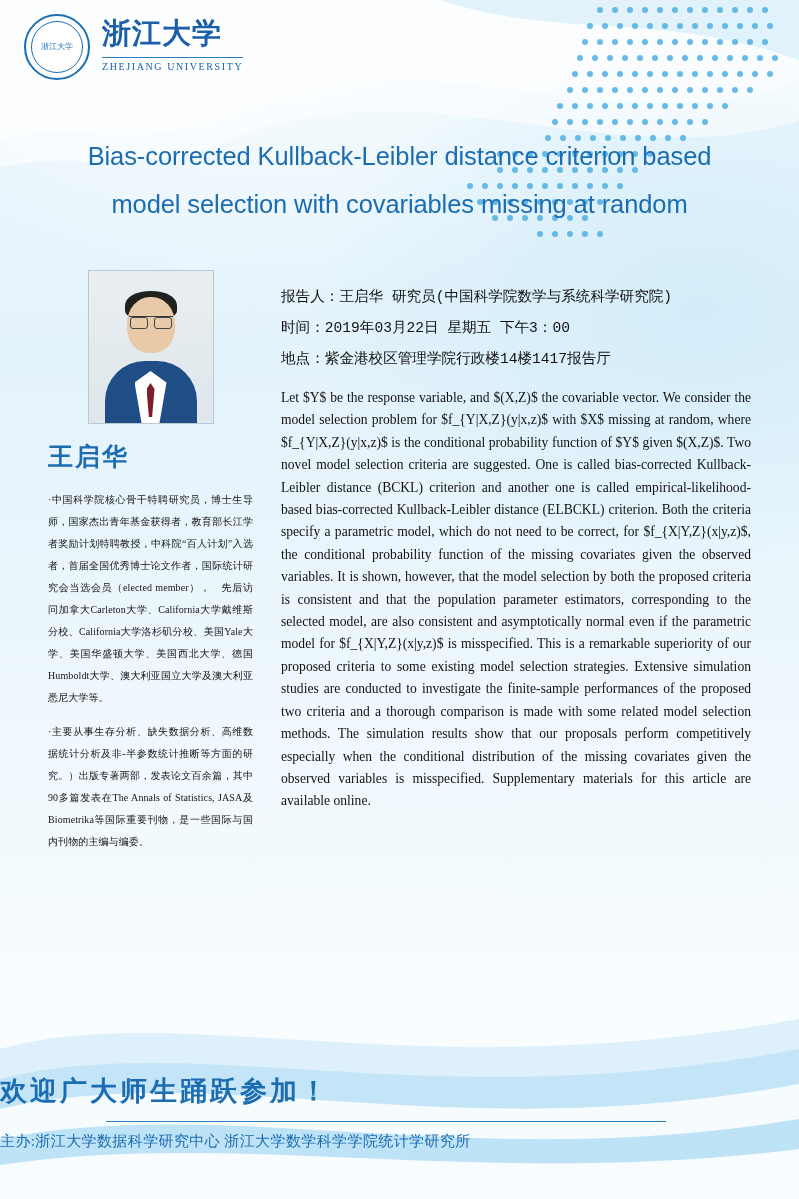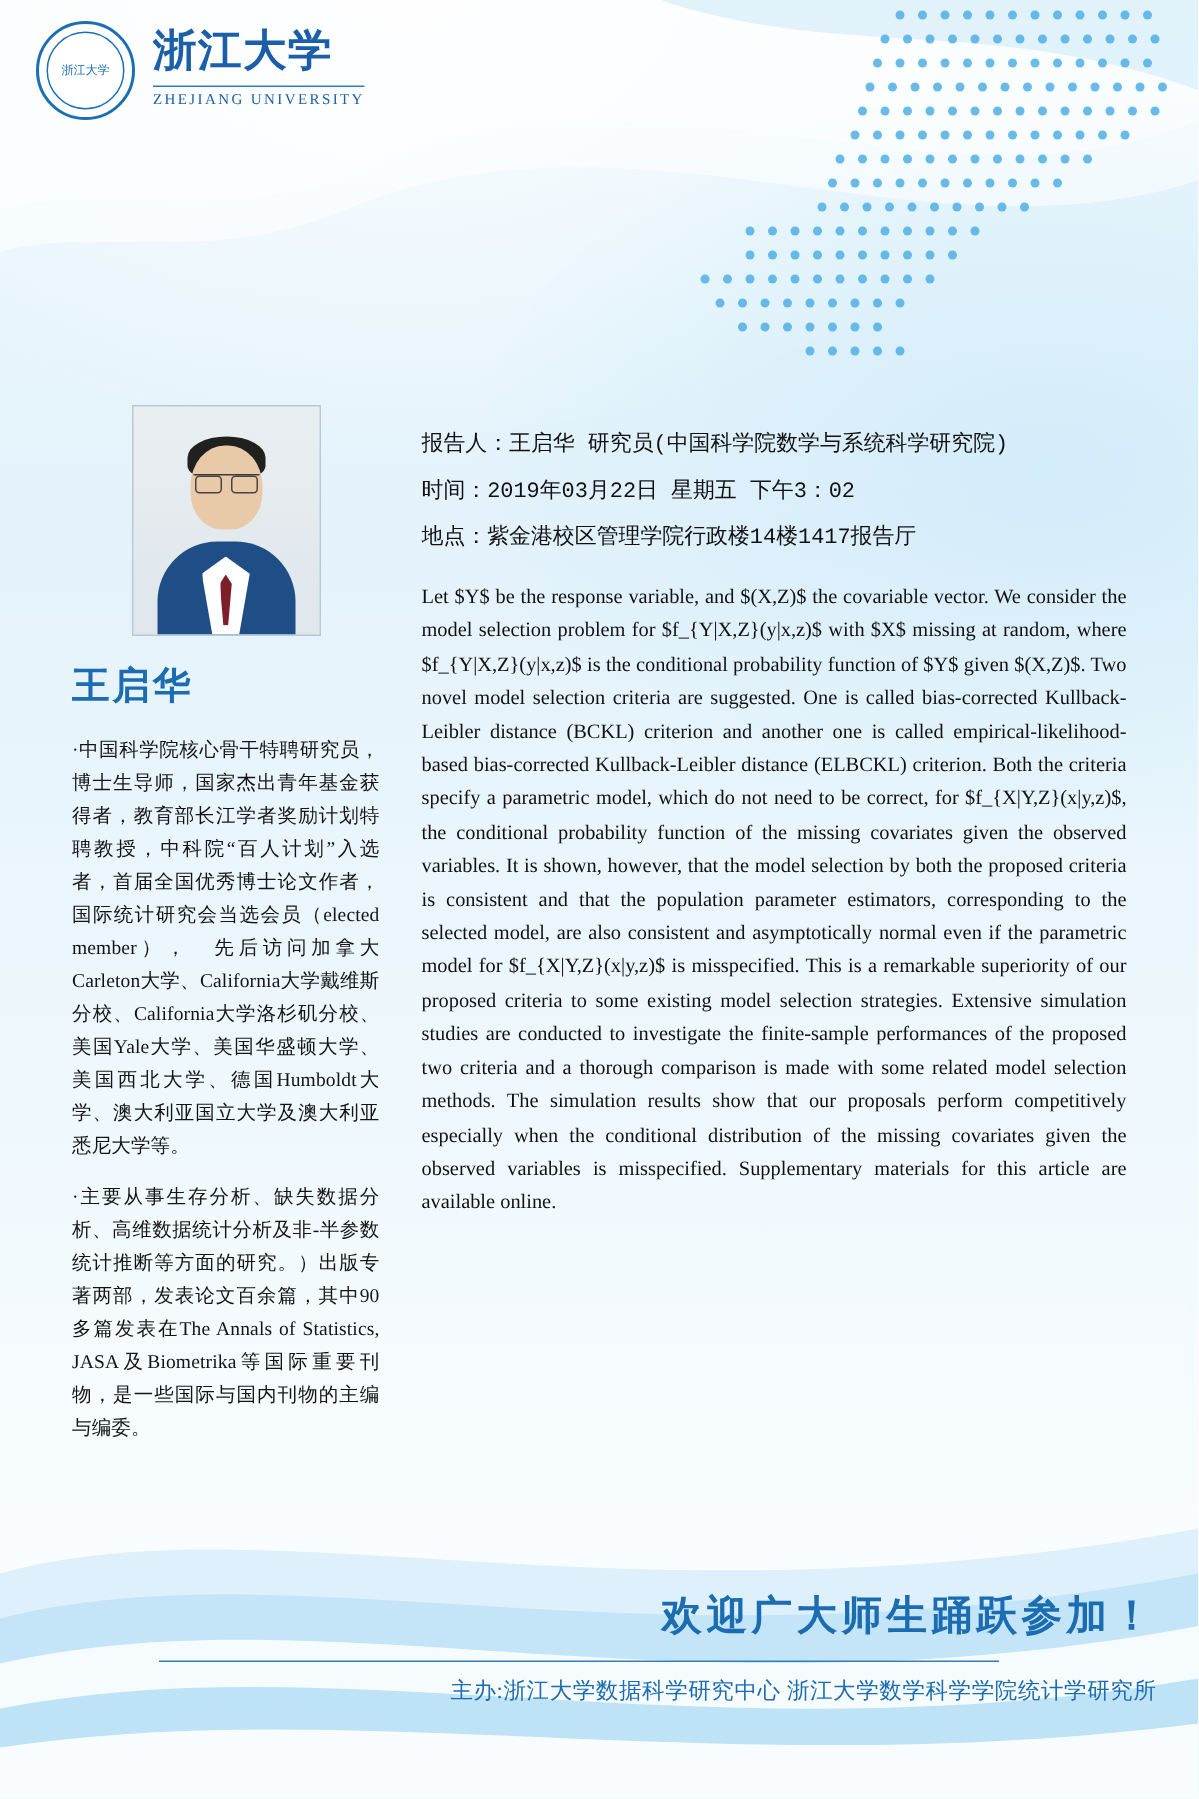--- a/index.html
+++ b/index.html
@@ -222,21 +222,21 @@
     font-family: "Liberation Serif", serif;
     font-size: 25px;
     font-weight: bold;
     color: #1b6cb0;
     margin-top: 16px;
     letter-spacing: 2px;
   }
   .bio {
     margin-top: 16px;
     font-family: "Liberation Serif", serif;
-    font-size: 13px;
+    font-size: 10px;
     line-height: 22px;
     color: #141414;
     text-align: justify;
     letter-spacing: 0.1px;
   }
   .bio p { margin: 0 0 12px 0; }
 
   .right-col {
     flex: 1 1 auto;
     margin-left: 28px;
@@ -265,23 +265,23 @@
     line-height: 22.4px;
     color: #111111;
     text-align: justify;
     text-justify: inter-word;
   }
 
   
   .footer {
     position: absolute;
     left: 0;
-    bottom: 62px;
+    bottom: 48px;
     width: 771px;
-    text-align: right;
+    text-align: left;
   }
   .welcome {
     font-family: "Liberation Serif", serif;
     font-size: 27px;
     font-weight: bold;
     color: #1b6cb0;
     letter-spacing: 3px;
   }
   .footer-rule {
     width: 560px;
@@ -495,20 +495,24 @@
       <div class="seal-inner">浙江大学</div>
     </div>
     <div class="logo-text">
       <div class="logo-cn-row">
         <span class="logo-univ-cn">浙江大学</span>
       </div>
       <div class="logo-en2">ZHEJIANG UNIVERSITY</div>
     </div>
   </div>
 
+  <div class="title-block">
+    <div class="title-line">Bias-corrected Kullback-Leibler distance criterion based</div>
+    <div class="title-line">model selection with covariables missing at random</div>
+  </div>
 
   <div class="content">
 
     <div class="left-col">
       <div class="photo">
         <div class="body"></div>
         <div class="shirt"></div>
         <div class="tie"></div>
         <div class="hair"></div>
         <div class="head"></div>
@@ -517,21 +521,21 @@
       <div class="speaker-name">王启华</div>
       <div class="bio">
         <p>·中国科学院核心骨干特聘研究员，博士生导师，国家杰出青年基金获得者，教育部长江学者奖励计划特聘教授，中科院“百人计划”入选者，首届全国优秀博士论文作者，国际统计研究会当选会员（elected member），　先后访问加拿大Carleton大学、California大学戴维斯分校、California大学洛杉矶分校、美国Yale大学、美国华盛顿大学、美国西北大学、德国Humboldt大学、澳大利亚国立大学及澳大利亚悉尼大学等。</p>
         <p>·主要从事生存分析、缺失数据分析、高维数据统计分析及非-半参数统计推断等方面的研究。）出版专著两部，发表论文百余篇，其中90多篇发表在The Annals of Statistics, JASA及Biometrika等国际重要刊物，是一些国际与国内刊物的主编与编委。</p>
       </div>
     </div>
 
     <div class="right-col">
       <div class="info-list">
         <div class="info-row">报告人：王启华 研究员(中国科学院数学与系统科学研究院)</div>
-        <div class="info-row">时间：2019年03月22日 星期五 下午3：02</div>
+        <div class="info-row">时间：2019年03月22日 星期五 下午3：00</div>
         <div class="info-row">地点：紫金港校区管理学院行政楼14楼1417报告厅</div>
       </div>
       <div class="abstract-body">Let $Y$ be the response variable, and $(X,Z)$ the covariable vector. We consider the model selection problem for $f_{Y|X,Z}(y|x,z)$ with $X$ missing at random, where $f_{Y|X,Z}(y|x,z)$ is the conditional probability function of $Y$ given $(X,Z)$. Two novel model selection criteria are suggested. One is called bias-corrected Kullback-Leibler distance (BCKL) criterion and another one is called empirical-likelihood-based bias-corrected Kullback-Leibler distance (ELBCKL) criterion. Both the criteria specify a parametric model, which do not need to be correct, for $f_{X|Y,Z}(x|y,z)$, the conditional probability function of the missing covariates given the observed variables. It is shown, however, that the model selection by both the proposed criteria is consistent and that the population parameter estimators, corresponding to the selected model, are also consistent and asymptotically normal even if the parametric model for $f_{X|Y,Z}(x|y,z)$ is misspecified. This is a remarkable superiority of our proposed criteria to some existing model selection strategies. Extensive simulation studies are conducted to investigate the finite-sample performances of the proposed two criteria and a thorough comparison is made with some related model selection methods. The simulation results show that our proposals perform competitively especially when the conditional distribution of the missing covariates given the observed variables is misspecified. Supplementary materials for this article are available online.</div>
     </div>
 
   </div>
 
   <div class="footer">
     <div class="welcome">欢迎广大师生踊跃参加！</div>
     <div class="footer-rule"></div>

